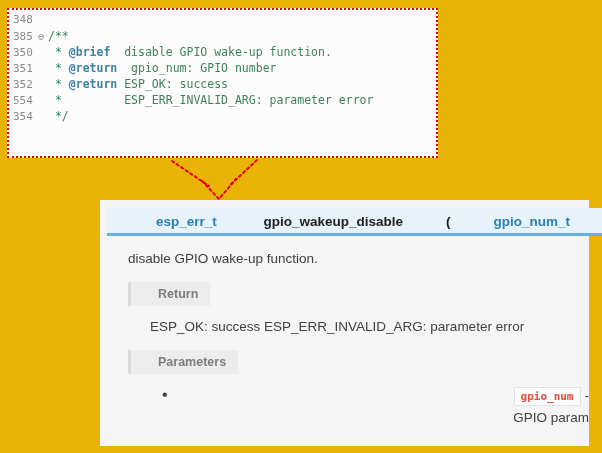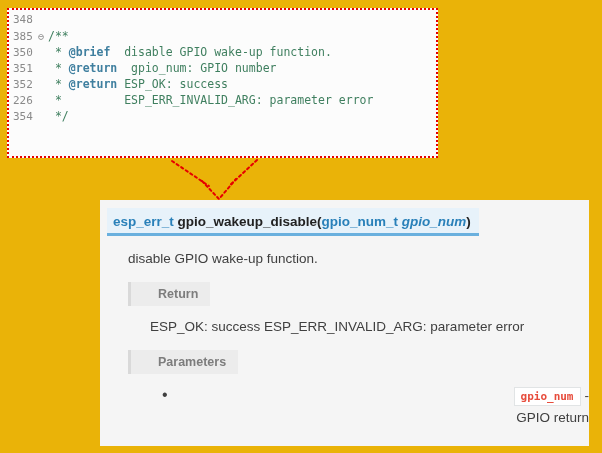--- a/index.html
+++ b/index.html
@@ -46,21 +46,21 @@
     background: var(--panel-background, #f5f5f5);
     color: var(--body-text, #404040); font-size: 13.5px;
   }
   .sig {
     display: block; width: max-content;
     margin: 8px 0 0 7px; padding: 6px 8px 4px 6px;
     background: var(--signature-background, #e7f2fa);
     border-bottom: 3px solid var(--signature-border, #6ab0de);
     font-size: 13.5px; font-weight: bold; color: #222;
   }
-  .sig span { white-space: pre; }
+  .sig span { white-space: pre; margin-left: 43px; }
   .sig .blue  { color: var(--signature-blue, #2980b9); }
   .sig .pname { color: var(--signature-blue, #2980b9); font-style: italic; }
   .brief { margin: 15px 0 0 28px; }
   .rubric {
     display: block; width: max-content;
     margin: 16px 0 0 28px; padding: 5px 12px 5px 27px;
     background: var(--rubric-background, #ececec);
     border-left: 3px solid var(--rubric-border, #d9d9d9);
     color: var(--rubric-text, #7d7d7d);
     font-weight: bold; font-size: 12.5px;
@@ -106,21 +106,21 @@
           <span class="ln">351</span>
           <span class="fold"></span>
           <span class="code-content"><span class="seg-comment"> * </span><span class="seg-tag">@return</span><span class="seg-comment">  gpio_num: GPIO number</span></span>
         </div>
         <div class="code-line">
           <span class="ln">352</span>
           <span class="fold"></span>
           <span class="code-content"><span class="seg-comment"> * </span><span class="seg-tag">@return</span><span class="seg-comment"> ESP_OK: success</span></span>
         </div>
         <div class="code-line">
-          <span class="ln">226</span>
+          <span class="ln">554</span>
           <span class="fold"></span>
           <span class="code-content"><span class="seg-comment"> *         ESP_ERR_INVALID_ARG: parameter error</span></span>
         </div>
         <div class="code-line">
           <span class="ln">354</span>
           <span class="fold"></span>
           <span class="code-content"><span class="seg-comment"> */</span></span>
         </div>
       </div>
   </div>
@@ -143,18 +143,18 @@
 
     <p class="return-text">ESP_OK: success ESP_ERR_INVALID_ARG: parameter error</p>
 
     <div class="rubric">
       <span>Parameters</span>
     </div>
 
     <ul class="param-list">
       <li class="param-item">
         <code class="param-code">gpio_num</code><span class="param-sep">-</span>
-        <div class="param-desc">GPIO return</div>
+        <div class="param-desc">GPIO param</div>
       </li>
     </ul>
 
   </div>
 </div>
 
 </body></html>

